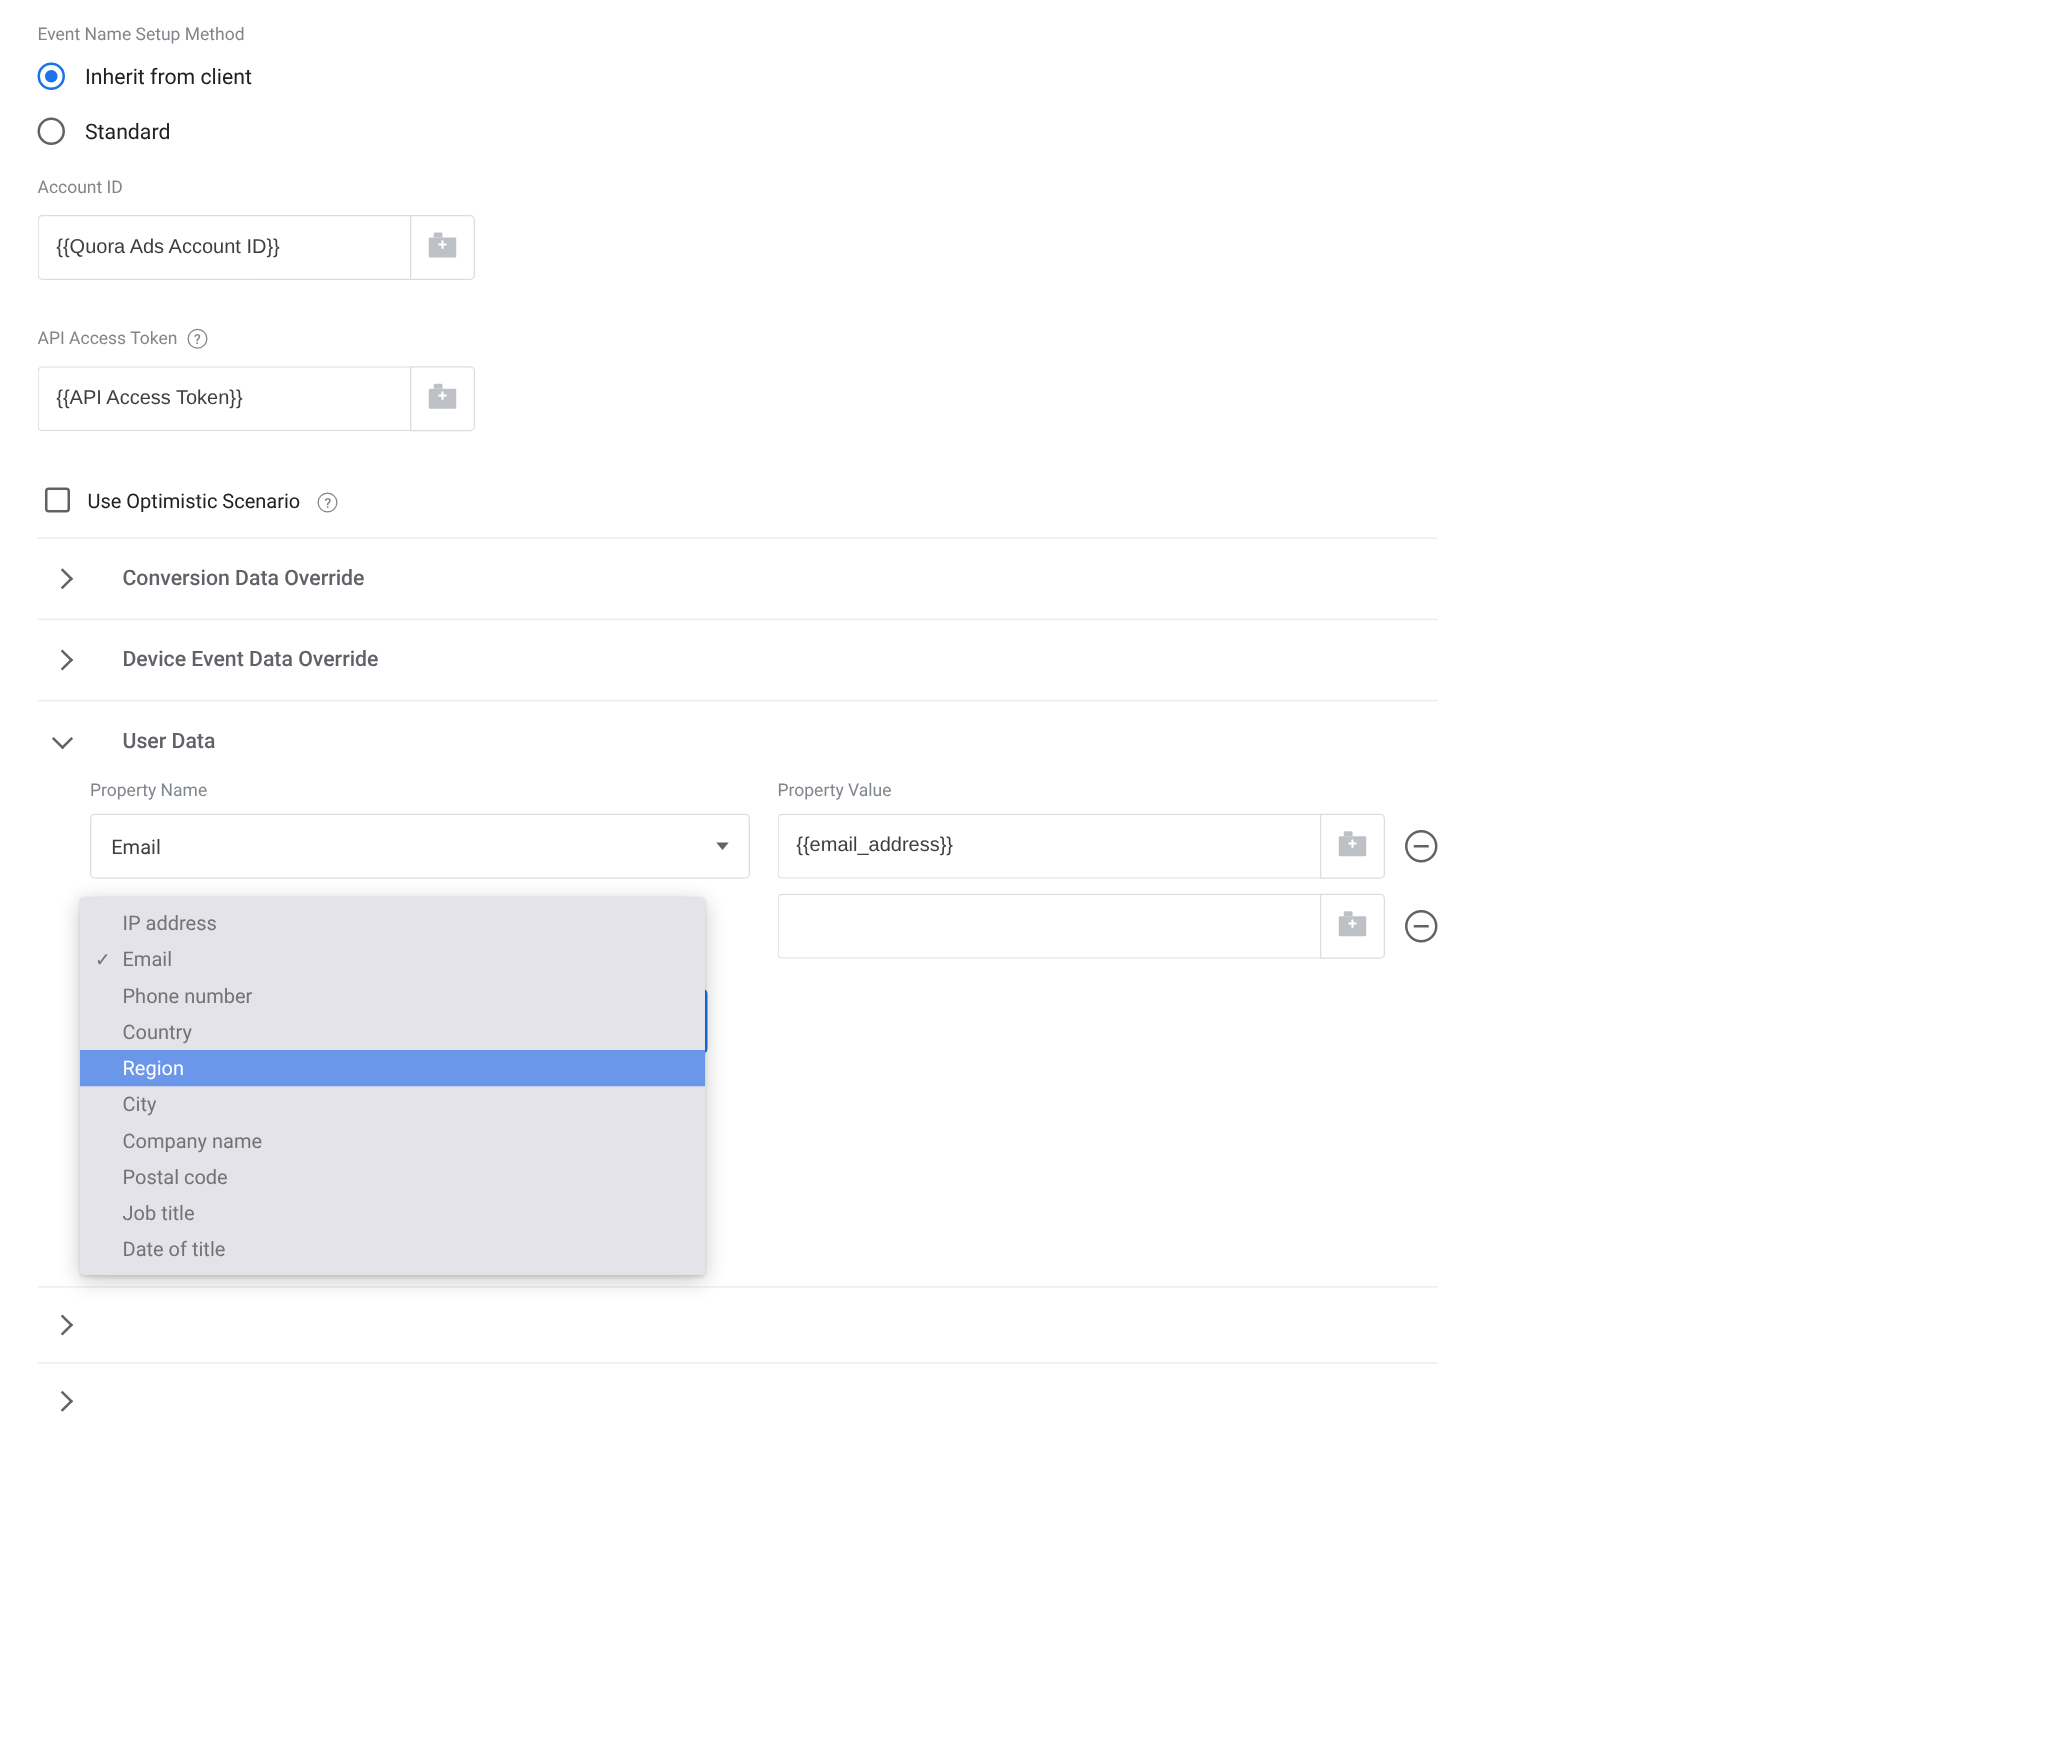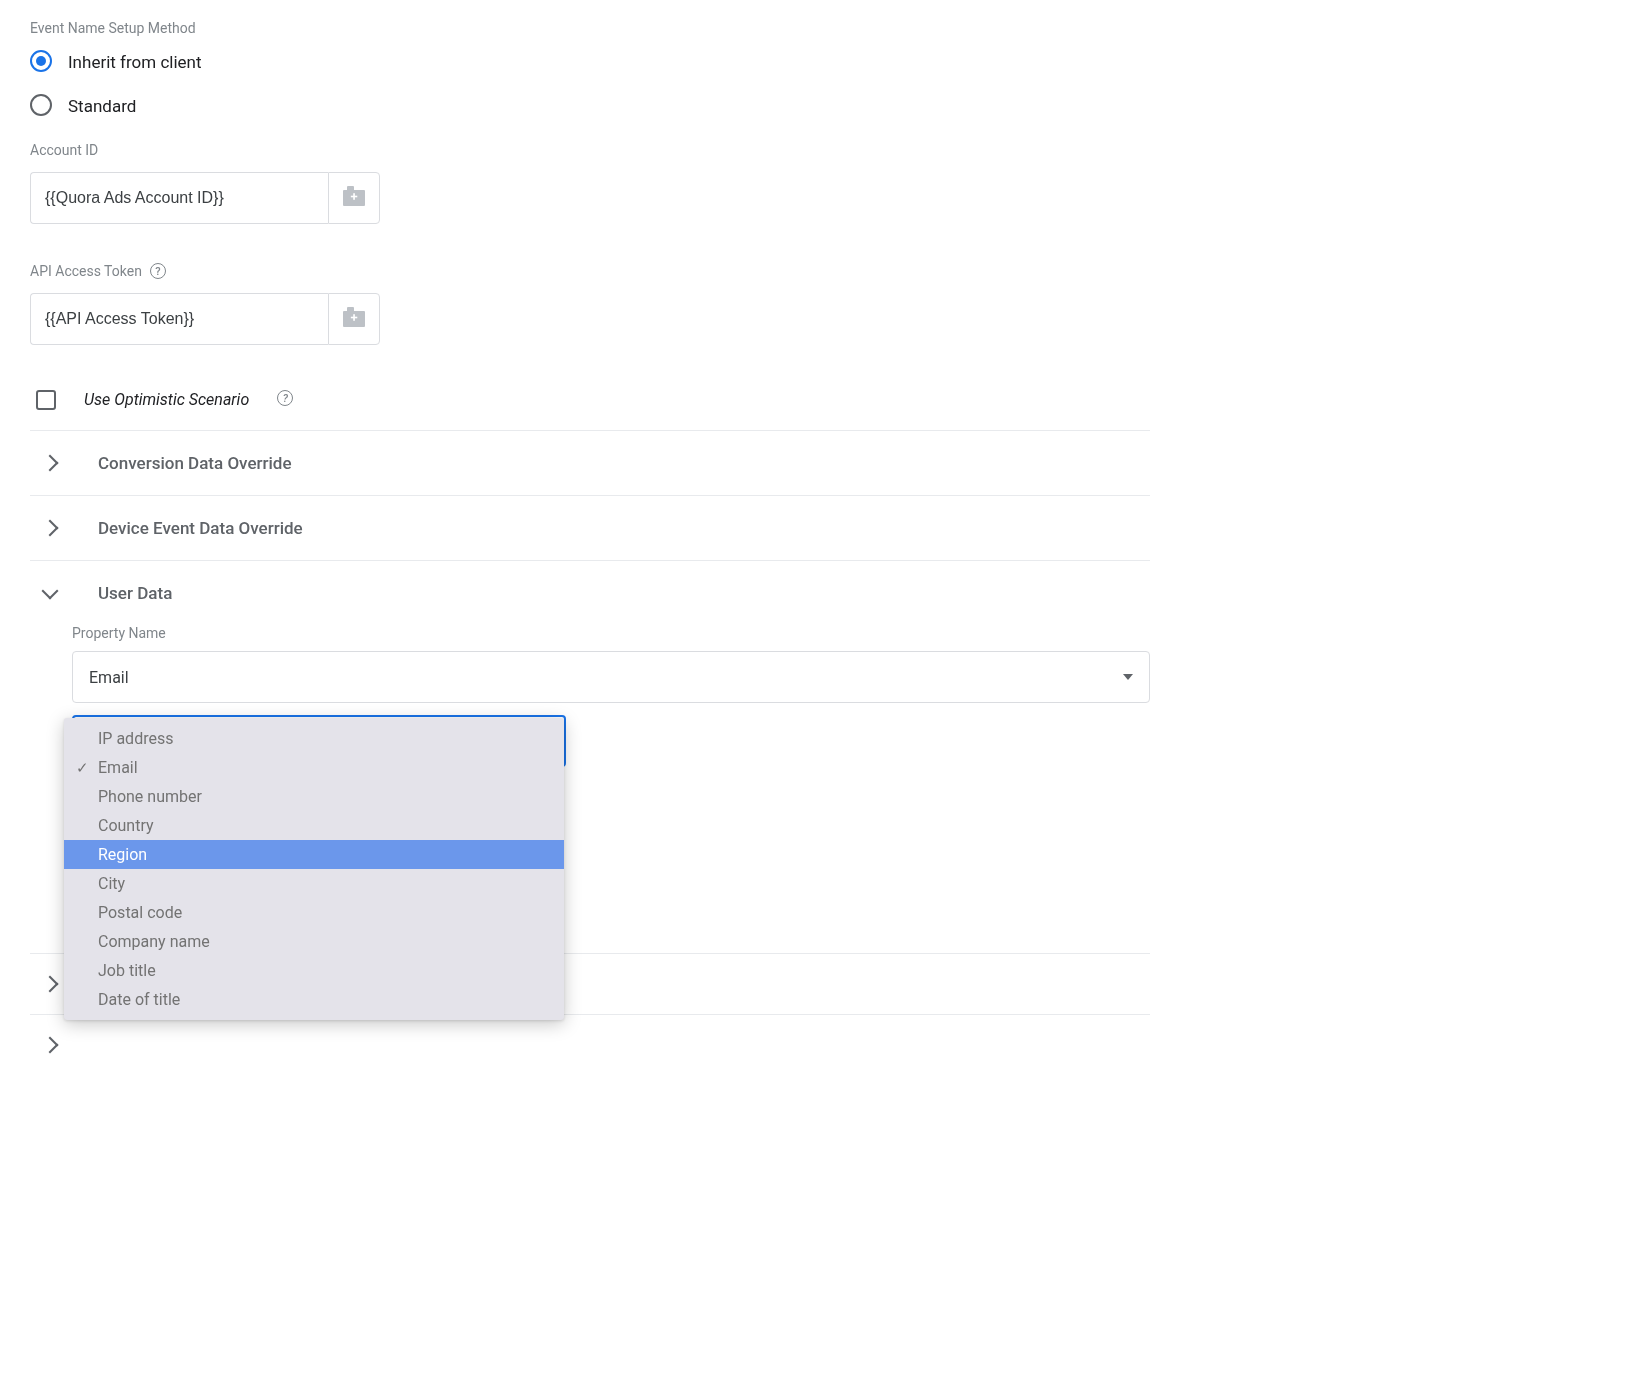--- a/index.html
+++ b/index.html
@@ -102,24 +102,23 @@
     border: 1.5px solid #80868b;
     border-radius: 50%;
     display: inline-flex;
     align-items: center; justify-content: center;
     font-size: 11px;
     color: #80868b;
     font-weight: 500;
   }
 
   .checkbox-row {
-    display: flex; align-items: flex-start; gap: 28px;
+    display: flex; align-items: flex-end; gap: 14px;
     padding: 6px 0 20px 6px;
     font-size: 16px;
-    font-style: italic;
   }
   .checkbox {
     width: 20px; height: 20px;
     border: 2px solid #5f6368;
     border-radius: 3px;
   }
 
   .divider {
     border-top: 1px solid #e8eaed;
     margin: 0 0 0 0;
@@ -319,35 +318,62 @@
 
   <div class="user-data-body">
     <div class="two-col">
       <div class="col">
         <div class="col-label">Property Name</div>
         <div class="select-box">
           <span>Email</span>
           <span class="caret-down"></span>
         </div>
       </div>
+      <div class="col" style="position:relative;">
+        <div class="col-label">Property Value</div>
+
+        <div class="value-row">
+          <div class="value-input-wrap">
+            <input class="value-input" type="text" value="{{email_address}}" style="">
+            <div class="input-addon">
+              <span class="brick-icon"></span>
+            </div>
+          </div>
+          <div class="remove-btn">
+              <span class="minus"></span>
+            </div>
+        </div>
+
+        <div class="value-row">
+          <div class="value-input-wrap">
+            <input class="value-input" type="text" value="" style="">
+            <div class="input-addon">
+              <span class="brick-icon"></span>
+            </div>
+          </div>
+          <div class="remove-btn">
+              <span class="minus"></span>
+            </div>
+        </div>
+      </div>
     </div>
 
     <div class="hidden-select-row">
       <div class="hidden-select"></div>
     </div>
 
     <div class="dropdown" id="dropdown">
         <div class="dropdown-item"><span>IP address</span></div>
         <div class="dropdown-item"><span class="check">✓</span><span>Email</span></div>
         <div class="dropdown-item"><span>Phone number</span></div>
         <div class="dropdown-item"><span>Country</span></div>
         <div class="dropdown-item highlight"><span>Region</span></div>
         <div class="dropdown-item"><span>City</span></div>
+        <div class="dropdown-item"><span>Company name</span></div>
         <div class="dropdown-item"><span>Postal code</span></div>
-        <div class="dropdown-item"><span>Company name</span></div>
         <div class="dropdown-item"><span>Job title</span></div>
         <div class="dropdown-item"><span>Date of title</span></div>
       </div>
   </div>
 
   <div class="below-accordions">
     <div class="plain-accordion">
       <span class="chevron"></span>
     </div>
     <div class="plain-accordion">

